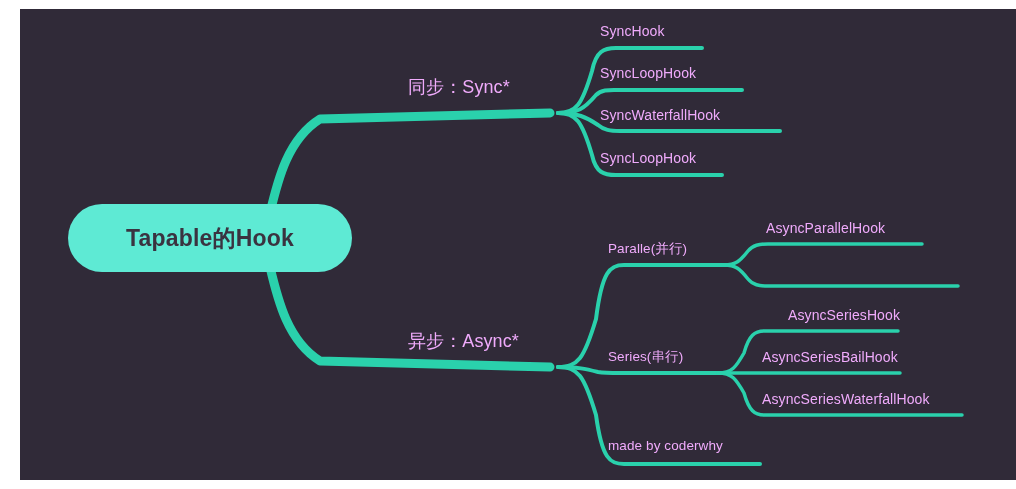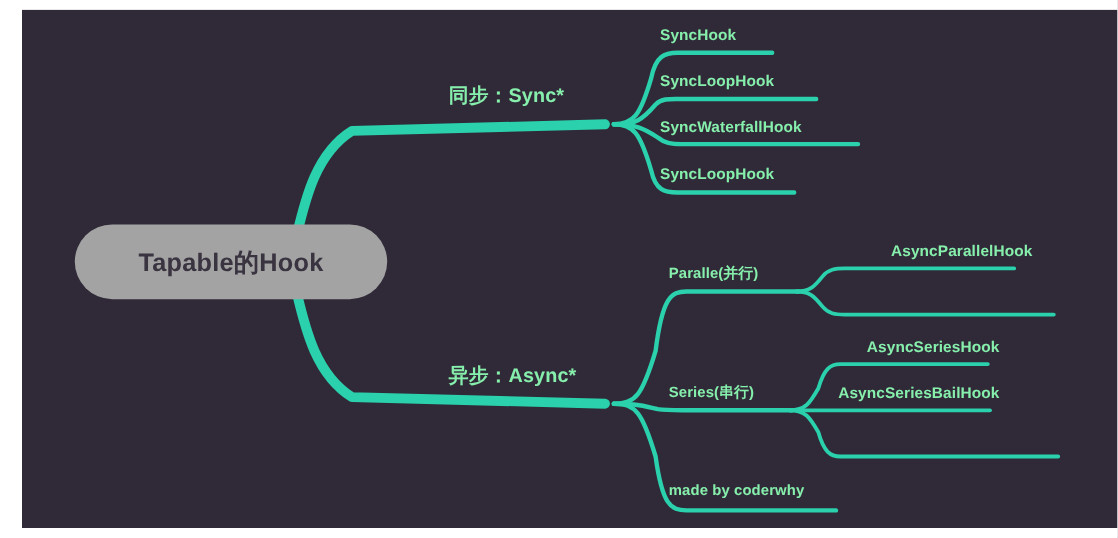--- a/index.html
+++ b/index.html
@@ -27,42 +27,42 @@
   #wires {
     position: absolute;
     left: 0;
     top: 0;
     width: 996px;
     height: 471px;
     pointer-events: none;
   }
   .node-label {
     position: absolute;
-    color: #86efac;
-    font-weight: bold;
+    color: #f0abfc;
+    font-weight: normal;
     white-space: nowrap;
     letter-spacing: 0.1px;
   }
   .branch-label {
     font-size: 18px;
   }
   .leaf-label {
     font-size: 14px;
   }
   .sub-label {
     font-size: 13.5px;
   }
   #root-node {
     position: absolute;
     left: 48px;
     top: 195px;
     width: 284px;
     height: 68px;
     border-radius: 34px;
-    background: #a3a3a3;
+    background: #5eead4;
     display: flex;
     align-items: center;
     justify-content: center;
   }
   #root-node-label {
     color: #3a3340;
     font-size: 23px;
     font-weight: bold;
     white-space: nowrap;
     letter-spacing: 0.2px;
@@ -117,19 +117,20 @@
 
     <div class="node-label leaf-label" style="left:580px; top:14px;">SyncHook</div>
     <div class="node-label leaf-label" style="left:580px; top:56px;">SyncLoopHook</div>
     <div class="node-label leaf-label" style="left:580px; top:98px;">SyncWaterfallHook</div>
     <div class="node-label leaf-label" style="left:580px; top:141px;text-align:right;">SyncLoopHook</div>
 
     <div class="node-label sub-label" style="left:588px; top:231px;">Paralle(并行)</div>
     <div class="node-label sub-label" style="left:588px; top:339px;">Series(串行)</div>
     <div class="node-label sub-label" style="left:588px; top:429px;">made by coderwhy</div>
 
-    <div class="node-label leaf-label" style="left:790px; top:211px;text-align:center;">AsyncParallelHook</div>
+    <div class="node-label leaf-label" style="left:746px; top:211px;text-align:center;">AsyncParallelHook</div>
 
     <div class="node-label leaf-label" style="left:768px; top:298px;">AsyncSeriesHook</div>
     <div class="node-label leaf-label" style="left:742px; top:340px;">AsyncSeriesBailHook</div>
+    <div class="node-label leaf-label" style="left:742px; top:382px;">AsyncSeriesWaterfallHook</div>
 
   </div>
 </div>
 
 </body></html>

